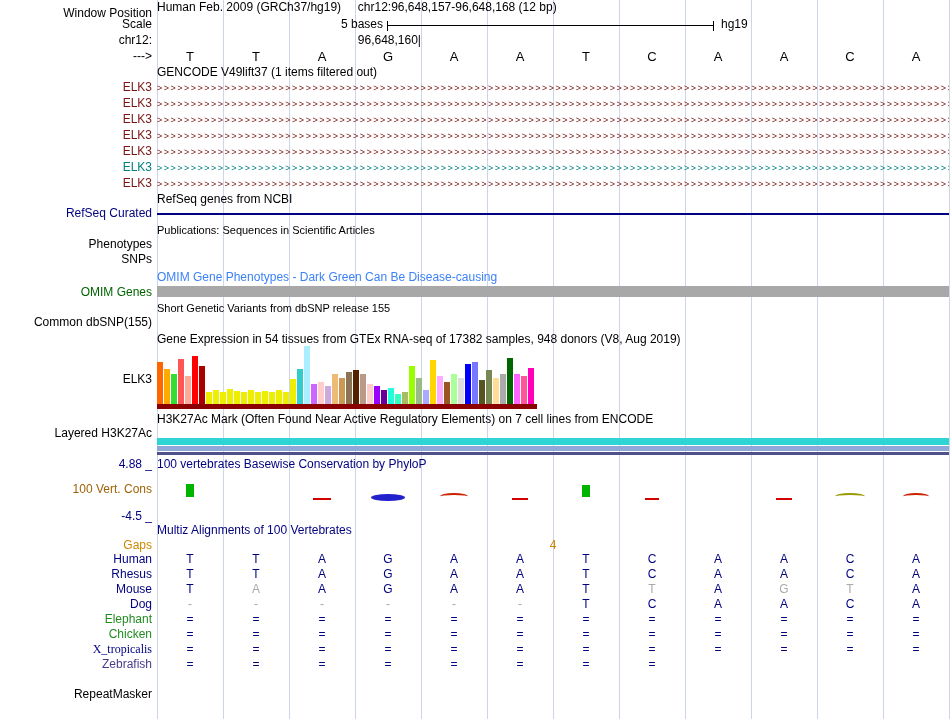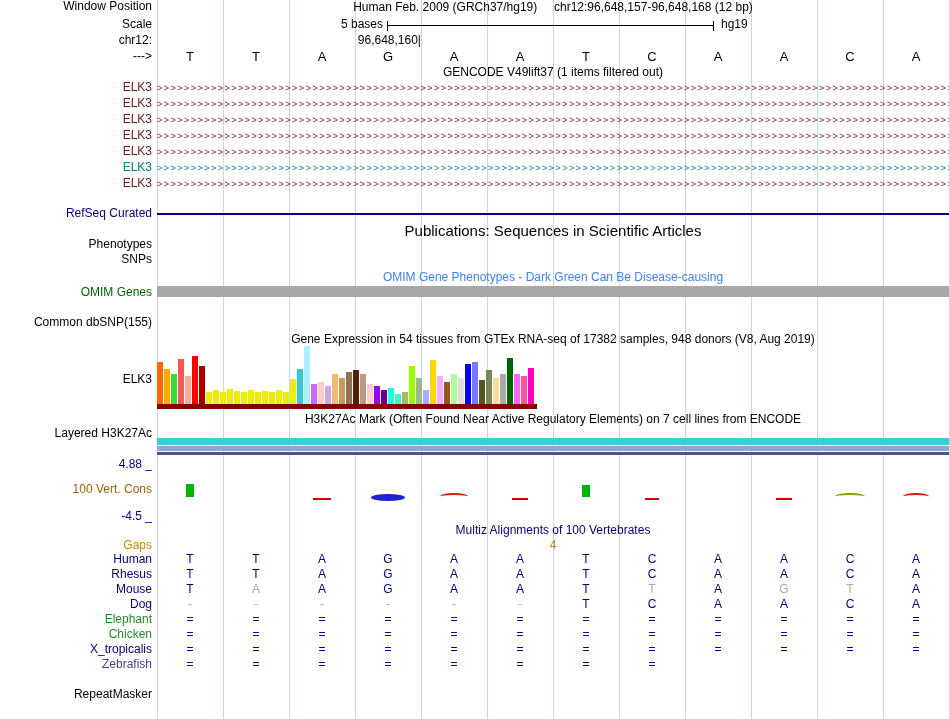--- a/index.html
+++ b/index.html
@@ -1,22 +1,22 @@
 <!DOCTYPE html>
 <html><head>
 <meta charset="utf-8">
 <style>
   * { margin:0; padding:0; box-sizing:border-box; }
   html,body { background:#fff; }
   .page { position:relative; width:950px; height:719px; background:#fff; overflow:hidden;
           font-family:"Liberation Sans", sans-serif; font-size:12px; color:#000; }
   .gridline { position:absolute; top:0; bottom:0; width:1px; background:#ccd6e8; }
   .left-label { position:absolute; left:0; width:152px; text-align:right; line-height:13px; white-space:nowrap; }
-  .center-text { position:absolute; left:157px; width:792px; text-align:center; line-height:13px; white-space:nowrap; }
-  .small { font-size:15px; }
+  .center-text { position:absolute; left:157px; width:792px; line-height:13px; white-space:nowrap; }
+  .small { font-size:11px; }
   .navy { color:#000080; }
   .base { position:absolute; transform:translateX(-50%); font-size:13px; line-height:13px; }
   .arrow-line { position:absolute; left:157px; width:792px; height:10px; overflow:hidden;
                 font-size:9px; line-height:10px; letter-spacing:1.5px; white-space:nowrap; }
   .track-line { position:absolute; left:157px; width:792px; }
   .scale-bar { position:absolute; left:387px; top:21px; width:327px; height:10px;
                border-left:1px solid #000; border-right:1px solid #000; }
   .scale-bar .hline { margin-top:4px; height:1px; background:#000; }
   .coord { position:absolute; text-align:right; line-height:13px; }
   .gtex-bars { position:absolute; left:157px; top:346px; width:382px; height:58px;
@@ -41,21 +41,21 @@
       <div class="gridline" style="left: 487px; background: rgb(204, 214, 232);"></div>
       <div class="gridline" style="left: 553px; background: rgb(204, 214, 232);"></div>
       <div class="gridline" style="left: 619px; background: rgb(204, 214, 232);"></div>
       <div class="gridline" style="left: 685px; background: rgb(204, 214, 232);"></div>
       <div class="gridline" style="left: 751px; background: rgb(204, 214, 232);"></div>
       <div class="gridline" style="left: 817px; background: rgb(204, 214, 232);"></div>
       <div class="gridline" style="left: 883px; background: rgb(204, 214, 232);"></div>
       <div class="gridline" style="left: 949px; background: rgb(204, 214, 232);"></div>
     </div>
 
-  <div class="left-label" style="top:0">Window Position</div>
+  <div class="left-label" style="top:7px">Window Position</div>
   <div class="center-text" style="top:1px">
     <span>Human Feb. 2009 (GRCh37/hg19)</span>
     <span>&nbsp;&nbsp;&nbsp;</span>
     <span>chr12:96,648,157-96,648,168 (12 bp)</span>
   </div>
 
   <div class="left-label" style="top:18px">Scale</div>
   <div class="coord" style="top:18px; left:157px; width:226px;">5 bases</div>
   <div class="scale-bar">
       <div class="hline"></div>
@@ -92,31 +92,33 @@
       <div class="left-label" style="top: 129px; color: rgb(122, 20, 20);">ELK3</div>
       <div class="arrow-line" style="top: 131px; color: rgb(122, 20, 20);">&gt;&gt;&gt;&gt;&gt;&gt;&gt;&gt;&gt;&gt;&gt;&gt;&gt;&gt;&gt;&gt;&gt;&gt;&gt;&gt;&gt;&gt;&gt;&gt;&gt;&gt;&gt;&gt;&gt;&gt;&gt;&gt;&gt;&gt;&gt;&gt;&gt;&gt;&gt;&gt;&gt;&gt;&gt;&gt;&gt;&gt;&gt;&gt;&gt;&gt;&gt;&gt;&gt;&gt;&gt;&gt;&gt;&gt;&gt;&gt;&gt;&gt;&gt;&gt;&gt;&gt;&gt;&gt;&gt;&gt;&gt;&gt;&gt;&gt;&gt;&gt;&gt;&gt;&gt;&gt;&gt;&gt;&gt;&gt;&gt;&gt;&gt;&gt;&gt;&gt;&gt;&gt;&gt;&gt;&gt;&gt;&gt;&gt;&gt;&gt;&gt;&gt;&gt;&gt;&gt;&gt;&gt;&gt;&gt;&gt;&gt;&gt;&gt;&gt;&gt;&gt;&gt;&gt;&gt;&gt;&gt;&gt;&gt;&gt;&gt;&gt;&gt;&gt;&gt;&gt;&gt;&gt;&gt;&gt;&gt;&gt;&gt;&gt;&gt;&gt;&gt;&gt;&gt;&gt;&gt;&gt;&gt;&gt;&gt;&gt;&gt;&gt;&gt;&gt;&gt;&gt;&gt;&gt;&gt;&gt;&gt;&gt;&gt;&gt;&gt;&gt;&gt;&gt;&gt;&gt;</div>
       <div class="left-label" style="top: 145px; color: rgb(122, 20, 20);">ELK3</div>
       <div class="arrow-line" style="top: 147px; color: rgb(122, 20, 20);">&gt;&gt;&gt;&gt;&gt;&gt;&gt;&gt;&gt;&gt;&gt;&gt;&gt;&gt;&gt;&gt;&gt;&gt;&gt;&gt;&gt;&gt;&gt;&gt;&gt;&gt;&gt;&gt;&gt;&gt;&gt;&gt;&gt;&gt;&gt;&gt;&gt;&gt;&gt;&gt;&gt;&gt;&gt;&gt;&gt;&gt;&gt;&gt;&gt;&gt;&gt;&gt;&gt;&gt;&gt;&gt;&gt;&gt;&gt;&gt;&gt;&gt;&gt;&gt;&gt;&gt;&gt;&gt;&gt;&gt;&gt;&gt;&gt;&gt;&gt;&gt;&gt;&gt;&gt;&gt;&gt;&gt;&gt;&gt;&gt;&gt;&gt;&gt;&gt;&gt;&gt;&gt;&gt;&gt;&gt;&gt;&gt;&gt;&gt;&gt;&gt;&gt;&gt;&gt;&gt;&gt;&gt;&gt;&gt;&gt;&gt;&gt;&gt;&gt;&gt;&gt;&gt;&gt;&gt;&gt;&gt;&gt;&gt;&gt;&gt;&gt;&gt;&gt;&gt;&gt;&gt;&gt;&gt;&gt;&gt;&gt;&gt;&gt;&gt;&gt;&gt;&gt;&gt;&gt;&gt;&gt;&gt;&gt;&gt;&gt;&gt;&gt;&gt;&gt;&gt;&gt;&gt;&gt;&gt;&gt;&gt;&gt;&gt;&gt;&gt;&gt;&gt;&gt;&gt;&gt;</div>
       <div class="left-label" style="top: 161px; color: rgb(0, 128, 128);">ELK3</div>
       <div class="arrow-line" style="top: 163px; color: rgb(0, 128, 128);">&gt;&gt;&gt;&gt;&gt;&gt;&gt;&gt;&gt;&gt;&gt;&gt;&gt;&gt;&gt;&gt;&gt;&gt;&gt;&gt;&gt;&gt;&gt;&gt;&gt;&gt;&gt;&gt;&gt;&gt;&gt;&gt;&gt;&gt;&gt;&gt;&gt;&gt;&gt;&gt;&gt;&gt;&gt;&gt;&gt;&gt;&gt;&gt;&gt;&gt;&gt;&gt;&gt;&gt;&gt;&gt;&gt;&gt;&gt;&gt;&gt;&gt;&gt;&gt;&gt;&gt;&gt;&gt;&gt;&gt;&gt;&gt;&gt;&gt;&gt;&gt;&gt;&gt;&gt;&gt;&gt;&gt;&gt;&gt;&gt;&gt;&gt;&gt;&gt;&gt;&gt;&gt;&gt;&gt;&gt;&gt;&gt;&gt;&gt;&gt;&gt;&gt;&gt;&gt;&gt;&gt;&gt;&gt;&gt;&gt;&gt;&gt;&gt;&gt;&gt;&gt;&gt;&gt;&gt;&gt;&gt;&gt;&gt;&gt;&gt;&gt;&gt;&gt;&gt;&gt;&gt;&gt;&gt;&gt;&gt;&gt;&gt;&gt;&gt;&gt;&gt;&gt;&gt;&gt;&gt;&gt;&gt;&gt;&gt;&gt;&gt;&gt;&gt;&gt;&gt;&gt;&gt;&gt;&gt;&gt;&gt;&gt;&gt;&gt;&gt;&gt;&gt;&gt;&gt;&gt;</div>
       <div class="left-label" style="top: 177px; color: rgb(122, 20, 20);">ELK3</div>
       <div class="arrow-line" style="top: 179px; color: rgb(122, 20, 20);">&gt;&gt;&gt;&gt;&gt;&gt;&gt;&gt;&gt;&gt;&gt;&gt;&gt;&gt;&gt;&gt;&gt;&gt;&gt;&gt;&gt;&gt;&gt;&gt;&gt;&gt;&gt;&gt;&gt;&gt;&gt;&gt;&gt;&gt;&gt;&gt;&gt;&gt;&gt;&gt;&gt;&gt;&gt;&gt;&gt;&gt;&gt;&gt;&gt;&gt;&gt;&gt;&gt;&gt;&gt;&gt;&gt;&gt;&gt;&gt;&gt;&gt;&gt;&gt;&gt;&gt;&gt;&gt;&gt;&gt;&gt;&gt;&gt;&gt;&gt;&gt;&gt;&gt;&gt;&gt;&gt;&gt;&gt;&gt;&gt;&gt;&gt;&gt;&gt;&gt;&gt;&gt;&gt;&gt;&gt;&gt;&gt;&gt;&gt;&gt;&gt;&gt;&gt;&gt;&gt;&gt;&gt;&gt;&gt;&gt;&gt;&gt;&gt;&gt;&gt;&gt;&gt;&gt;&gt;&gt;&gt;&gt;&gt;&gt;&gt;&gt;&gt;&gt;&gt;&gt;&gt;&gt;&gt;&gt;&gt;&gt;&gt;&gt;&gt;&gt;&gt;&gt;&gt;&gt;&gt;&gt;&gt;&gt;&gt;&gt;&gt;&gt;&gt;&gt;&gt;&gt;&gt;&gt;&gt;&gt;&gt;&gt;&gt;&gt;&gt;&gt;&gt;&gt;&gt;&gt;</div>
     </div>
 
+  <div class="center-text" style="top:193px">RefSeq genes from NCBI</div>
   <div class="left-label navy" style="top:207px">RefSeq Curated</div>
   <div class="track-line" style="top:213px; height:2px; background:#000080;"></div>
 
   <div class="center-text small" style="top:224px">Publications: Sequences in Scientific Articles</div>
   <div class="left-label" style="top:238px">Phenotypes</div>
   <div class="left-label" style="top:253px">SNPs</div>
 
   <div class="center-text" style="top:271px; color:#3b82f6;">OMIM Gene Phenotypes - Dark Green Can Be Disease-causing</div>
   <div class="left-label" style="top:286px; color:#006400;">OMIM Genes</div>
   <div class="track-line" style="top:286px; height:11px; background:#a8a8a8;"></div>
 
+  <div class="center-text small" style="top:302px">Short Genetic Variants from dbSNP release 155</div>
   <div class="left-label" style="top:316px">Common dbSNP(155)</div>
 
   <div class="center-text" style="top:333px">Gene Expression in 54 tissues from GTEx RNA-seq of 17382 samples, 948 donors (V8, Aug 2019)</div>
   <div class="left-label" style="top:373px">ELK3</div>
   <div class="gtex-bars">
       <div class="gtex-bar" style="height: 42px; background: rgb(255, 102, 0);"></div>
       <div class="gtex-bar" style="height: 35px; background: rgb(255, 170, 0);"></div>
       <div class="gtex-bar" style="height: 30px; background: rgb(51, 221, 51);"></div>
       <div class="gtex-bar" style="height: 45px; background: rgb(255, 85, 85);"></div>
       <div class="gtex-bar" style="height: 28px; background: rgb(255, 170, 153);"></div>
@@ -173,20 +175,21 @@
   <div style="position:absolute; left:157px; top:404px; width:380px; height:5px; background:#8b0000;"></div>
 
   <div class="center-text" style="top:413px">H3K27Ac Mark (Often Found Near Active Regulatory Elements) on 7 cell lines from ENCODE</div>
   <div class="left-label" style="top:427px">Layered H3K27Ac</div>
   <div>
       <div class="band" style="top: 438px; height: 7px; background: rgb(47, 212, 212);"></div>
       <div class="band" style="top: 446px; height: 5px; background: rgb(143, 168, 216);"></div>
       <div class="band" style="top: 452px; height: 3px; background: rgb(80, 80, 140);"></div>
     </div>
 
+  <div class="center-text navy" style="top:458px">100 vertebrates Basewise Conservation by PhyloP</div>
   <div class="left-label navy" style="top:458px">4.88 _</div>
   <div class="left-label" style="top:483px; color:#a16207;">100 Vert. Cons</div>
   <div class="left-label navy" style="top:510px">-4.5 _</div>
   <div>
       <div class="mark" style="left: 190px; width: 8px; top: 484px; height: 13px; background: rgb(0, 180, 0);"></div>
       <div class="mark" style="left: 322px; width: 18px; top: 498px; height: 2px; background: rgb(212, 0, 0);"></div>
       <div class="mark" style="left: 388px; width: 34px; top: 494px; height: 7px; background: rgb(34, 34, 204); border-radius: 50%;"></div>
       <div class="mark" style="left: 454px; width: 28px; top: 493px; height: 7px; border-top: 2px solid rgb(204, 34, 0); border-radius: 50%;"></div>
       <div class="mark" style="left: 520px; width: 16px; top: 498px; height: 2px; background: rgb(212, 0, 0);"></div>
       <div class="mark" style="left: 586px; width: 8px; top: 485px; height: 12px; background: rgb(0, 180, 0);"></div>
@@ -271,21 +274,21 @@
       <div class="cell" style="top: 628px; left: 322px; color: rgb(0, 0, 128);">=</div>
       <div class="cell" style="top: 628px; left: 388px; color: rgb(0, 0, 128);">=</div>
       <div class="cell" style="top: 628px; left: 454px; color: rgb(0, 0, 128);">=</div>
       <div class="cell" style="top: 628px; left: 520px; color: rgb(0, 0, 128);">=</div>
       <div class="cell" style="top: 628px; left: 586px; color: rgb(0, 0, 128);">=</div>
       <div class="cell" style="top: 628px; left: 652px; color: rgb(0, 0, 128);">=</div>
       <div class="cell" style="top: 628px; left: 718px; color: rgb(0, 0, 128);">=</div>
       <div class="cell" style="top: 628px; left: 784px; color: rgb(0, 0, 128);">=</div>
       <div class="cell" style="top: 628px; left: 850px; color: rgb(0, 0, 128);">=</div>
       <div class="cell" style="top: 628px; left: 916px; color: rgb(0, 0, 128);">=</div>
-      <div class="left-label" style="top: 643px; color: rgb(0, 0, 128);">X_tropicalis</div>
+      <div class="left-label" style="top: 643px; color: rgb(0, 0, 128); font-family: Liberation Serif, serif;">X_tropicalis</div>
       <div class="cell" style="top: 643px; left: 190px; color: rgb(0, 0, 128);">=</div>
       <div class="cell" style="top: 643px; left: 256px; color: rgb(0, 0, 128);">=</div>
       <div class="cell" style="top: 643px; left: 322px; color: rgb(0, 0, 128);">=</div>
       <div class="cell" style="top: 643px; left: 388px; color: rgb(0, 0, 128);">=</div>
       <div class="cell" style="top: 643px; left: 454px; color: rgb(0, 0, 128);">=</div>
       <div class="cell" style="top: 643px; left: 520px; color: rgb(0, 0, 128);">=</div>
       <div class="cell" style="top: 643px; left: 586px; color: rgb(0, 0, 128);">=</div>
       <div class="cell" style="top: 643px; left: 652px; color: rgb(0, 0, 128);">=</div>
       <div class="cell" style="top: 643px; left: 718px; color: rgb(0, 0, 128);">=</div>
       <div class="cell" style="top: 643px; left: 784px; color: rgb(0, 0, 128);">=</div>

